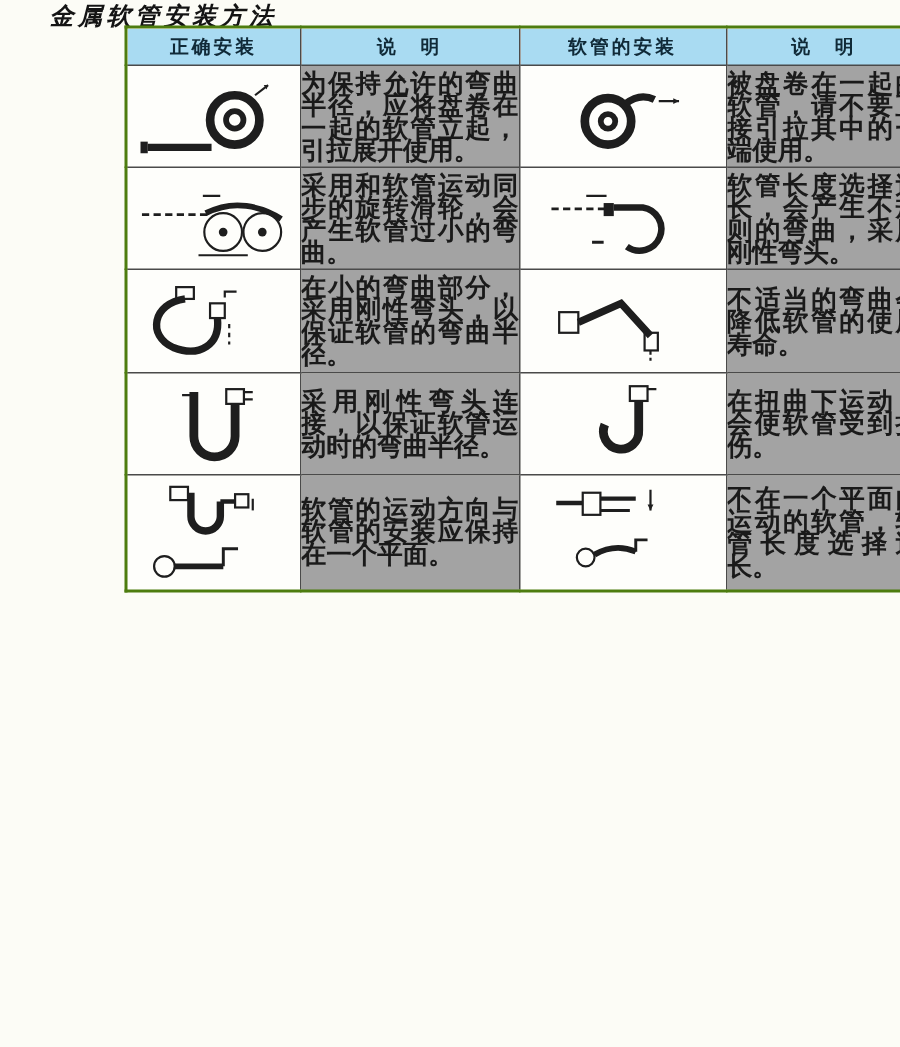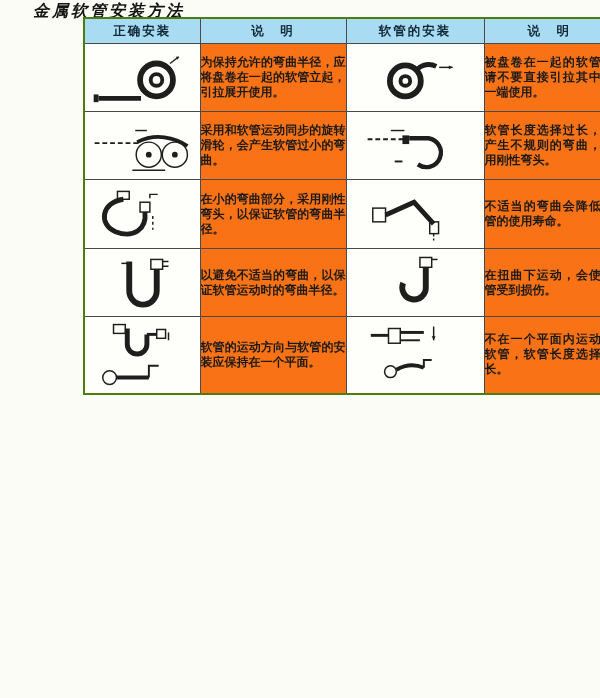--- a/index.html
+++ b/index.html
@@ -34,23 +34,23 @@
     font-size:12.5px;font-weight:bold;
     letter-spacing:2px;
     text-align:center;vertical-align:middle;
     height:24px;
   }
   td.pic{
     background:#fefefb;
     text-align:center;vertical-align:middle;
   }
   td.desc{
-    background:#f97316;
+    background:#a3a3a3;
     color:#1a1a1a;
-    font-size:12px;font-weight:bold;
+    font-size:17px;font-weight:bold;
     line-height:15px;
     text-align:justify;
     vertical-align:middle;
     padding:4px 8px 4px 9px;
   }
   svg.illu{display:block;margin:0 auto;}
   svg.illu *{stroke:#1e1e1e;}
 </style>
 </head>
 <body>
@@ -149,21 +149,21 @@
 
     <tr style="height:68px">
       <td class="pic">
         <svg class="illu" width="108" height="60" viewBox="0 0 110 60" fill="none">
           <path d="M34 10 h8" stroke-width="1.5"></path>
           <path d="M42 8 V38 A14 14 0 0 0 70 38 V16" stroke-width="6"></path>
           <rect x="64" y="6" width="12" height="10" stroke-width="1.5"></rect>
           <path d="M76 8 h6 M76 13 h6" stroke-width="1.5"></path>
         </svg>
       </td>
-      <td class="desc">以避免不适当的弯曲，以保证软管运动时的弯曲半径。</td>
+      <td class="desc">采用刚性弯头连接，以保证软管运动时的弯曲半径。</td>
       <td class="pic">
         <svg class="illu" width="108" height="60" viewBox="0 0 110 60" fill="none">
           <rect x="60" y="4" width="12" height="10" stroke-width="1.5"></rect>
           <path d="M66 14 V34 A12 12 0 1 1 43 30" stroke-width="6"></path>
           <path d="M72 6 h6" stroke-width="1.5"></path>
         </svg>
       </td>
       <td class="desc">在扭曲下运动，会使软管受到损伤。</td>
     </tr>
 

